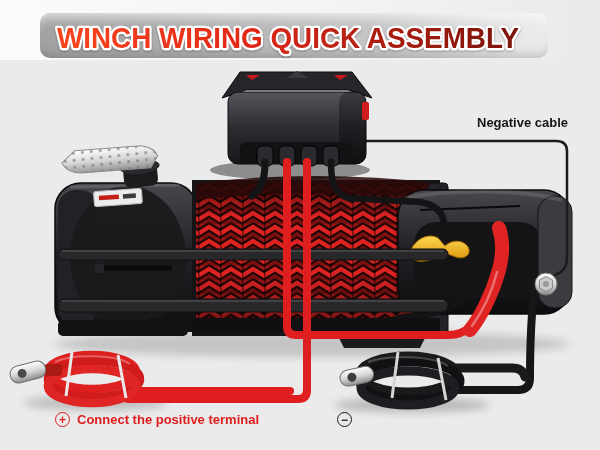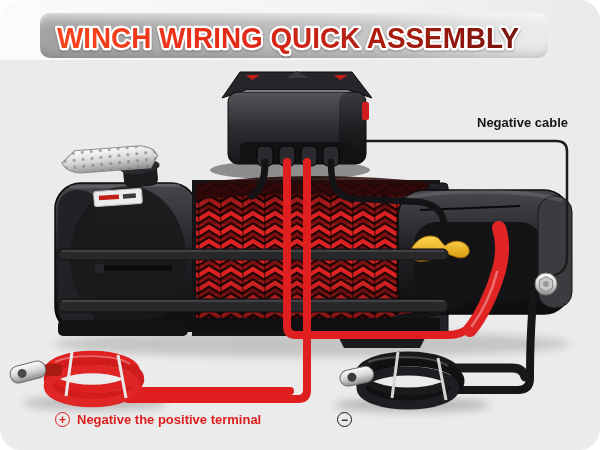--- a/index.html
+++ b/index.html
@@ -1,20 +1,19 @@
 <!DOCTYPE html>
 <html><head>
 <meta charset="utf-8">
 <style>
   html,body{margin:0;padding:0;}
   #stage{
     position:relative;width:600px;height:450px;overflow:hidden;
     background:#ebebeb;
     font-family:"Liberation Sans","DejaVu Sans",sans-serif;
-    border-radius:21px;
   }
   .top-strip{
     position:absolute;left:0;top:0;width:600px;height:60px;
     background:linear-gradient(to right,#fbfbfb 0%,#f4f4f4 55%,#eaeaea 100%);
   }
   .banner{
     position:absolute;left:40px;top:13px;width:508px;height:45px;border-radius:10px;
     background:linear-gradient(to right,#a2a2a2 0%,#b4b4b4 35%,#c6c6c6 65%,#e2e2e2 88%,rgba(235,235,235,0) 100%);
     box-shadow:inset 0 12px 12px -8px rgba(255,255,255,.75), inset 0 -10px 12px -8px rgba(0,0,0,.22);
   }
@@ -218,20 +217,20 @@
       </g>
       <path d="M398,352 L392,398" stroke="#d5d5d5" stroke-width="3"></path>
       <path d="M438,358 L446,400" stroke="#d5d5d5" stroke-width="3"></path>
     </g>
   </svg>
 
   <div class="label negcable-label">Negative cable</div>
 
   <div class="label caption caption-pos">
     <span class="cap-icon">+</span>
-    <span>Negative the positive terminal</span>
+    <span>Connect the positive terminal</span>
   </div>
 
   <div class="label caption caption-neg">
     <span class="cap-icon">−</span>
   </div>
 
 </div>
 
 </body></html>

